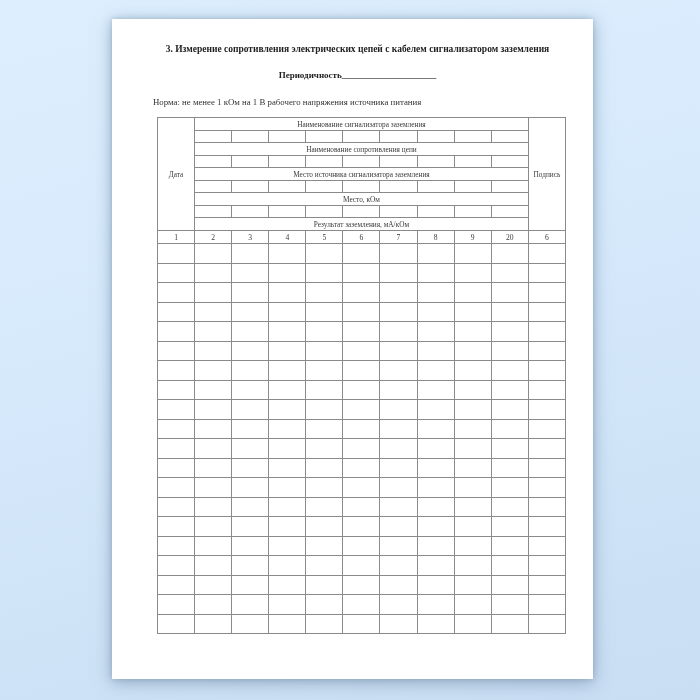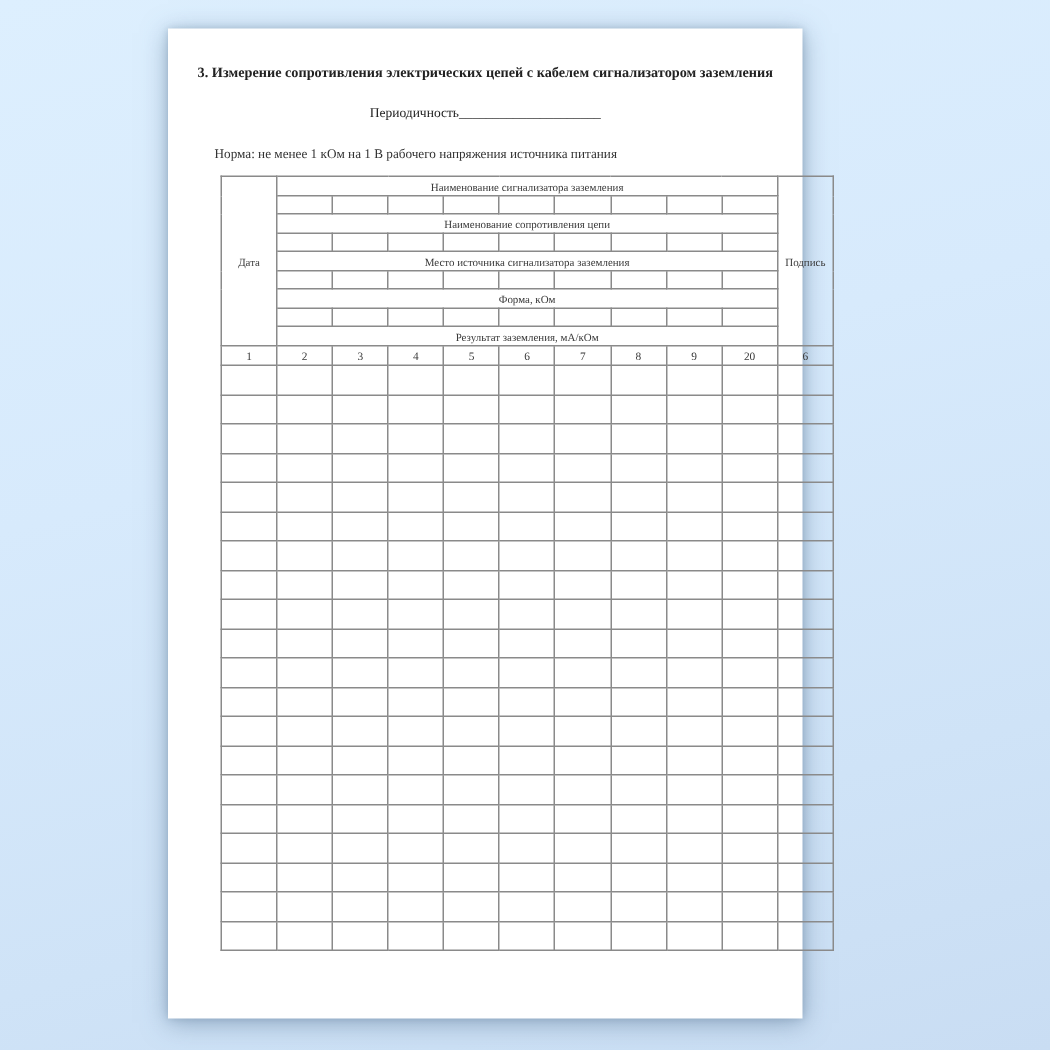--- a/index.html
+++ b/index.html
@@ -2,31 +2,32 @@
 <html><head>
 <meta charset="utf-8">
 <style>
   html,body{margin:0;padding:0;}
   body{
     width:700px;height:700px;position:relative;overflow:hidden;
     background:linear-gradient(165deg,#ddeffe 0%,#d7eafc 40%,#cfe3f7 75%,#c9ddf3 100%);
     font-family:"Liberation Serif", serif;
   }
   .paper{
-    position:absolute;left:112px;top:19px;width:423px;height:660px;
+    position:absolute;left:112px;top:19px;width:471px;height:660px;
     background:#ffffff;
     box-shadow:0 3px 16px rgba(92,122,152,.55), 0 0 5px rgba(92,122,152,.35);
+    padding-left:10px;
   }
   .title{
     margin:24px 18px 0 18px;text-align:center;
     font-size:9.5px;font-weight:bold;color:#222;line-height:12px;
   }
   .periodicity{
     margin-top:15px;text-align:center;
-    font-size:9px;font-weight:normal;color:#222;
+    font-size:9px;font-weight:bold;color:#222;
   }
   .norm-line{
     margin:17px 16px 0 31px;font-size:8.8px;color:#333;
   }
   .form-code{
     margin:6px 27px 0 0;text-align:right;font-size:8.8px;color:#333;
   }
   table.reg{
     margin:10px 0 0 35px;width:409px;
     border-collapse:collapse;table-layout:fixed;
@@ -105,21 +106,21 @@
           <td></td>
           <td></td>
           <td></td>
           <td></td>
           <td></td>
           <td></td>
           <td></td>
           <td></td>
       </tr>
       <tr class="label-row">
-        <td colspan="9">Форма, кОм</td>
+        <td colspan="9">Место, кОм</td>
       </tr>
       <tr class="input-row">
         <td></td>
           <td></td>
           <td></td>
           <td></td>
           <td></td>
           <td></td>
           <td></td>
           <td></td>

